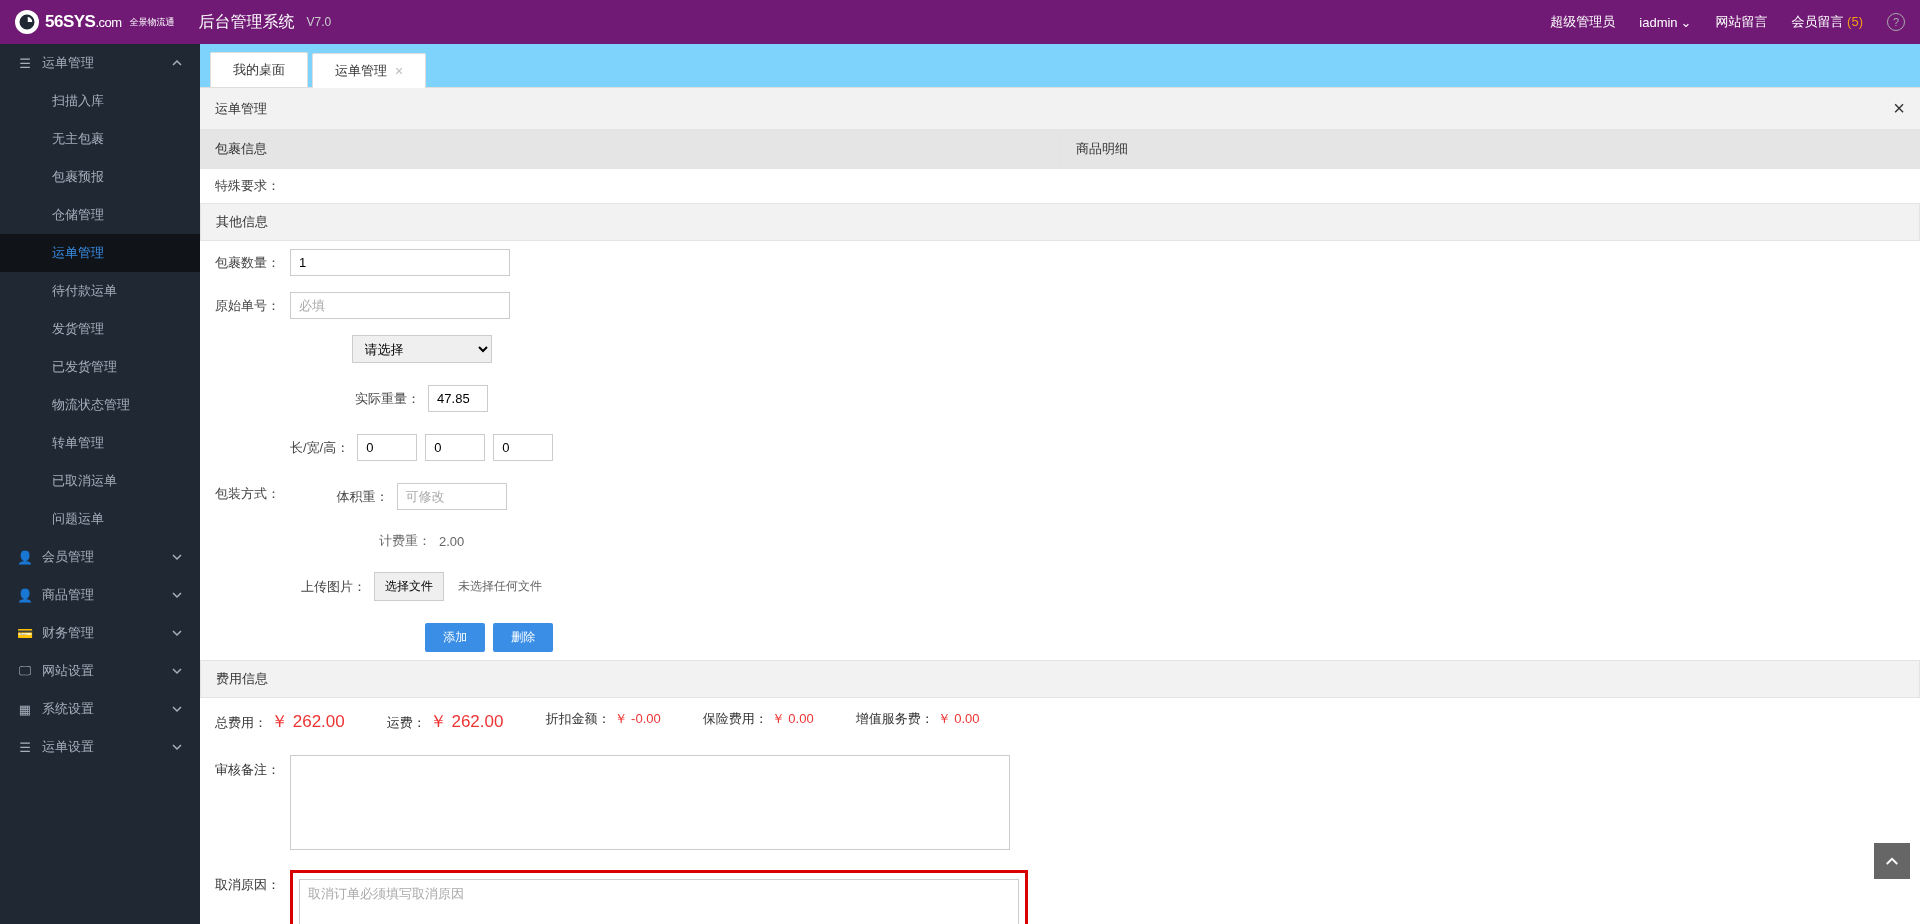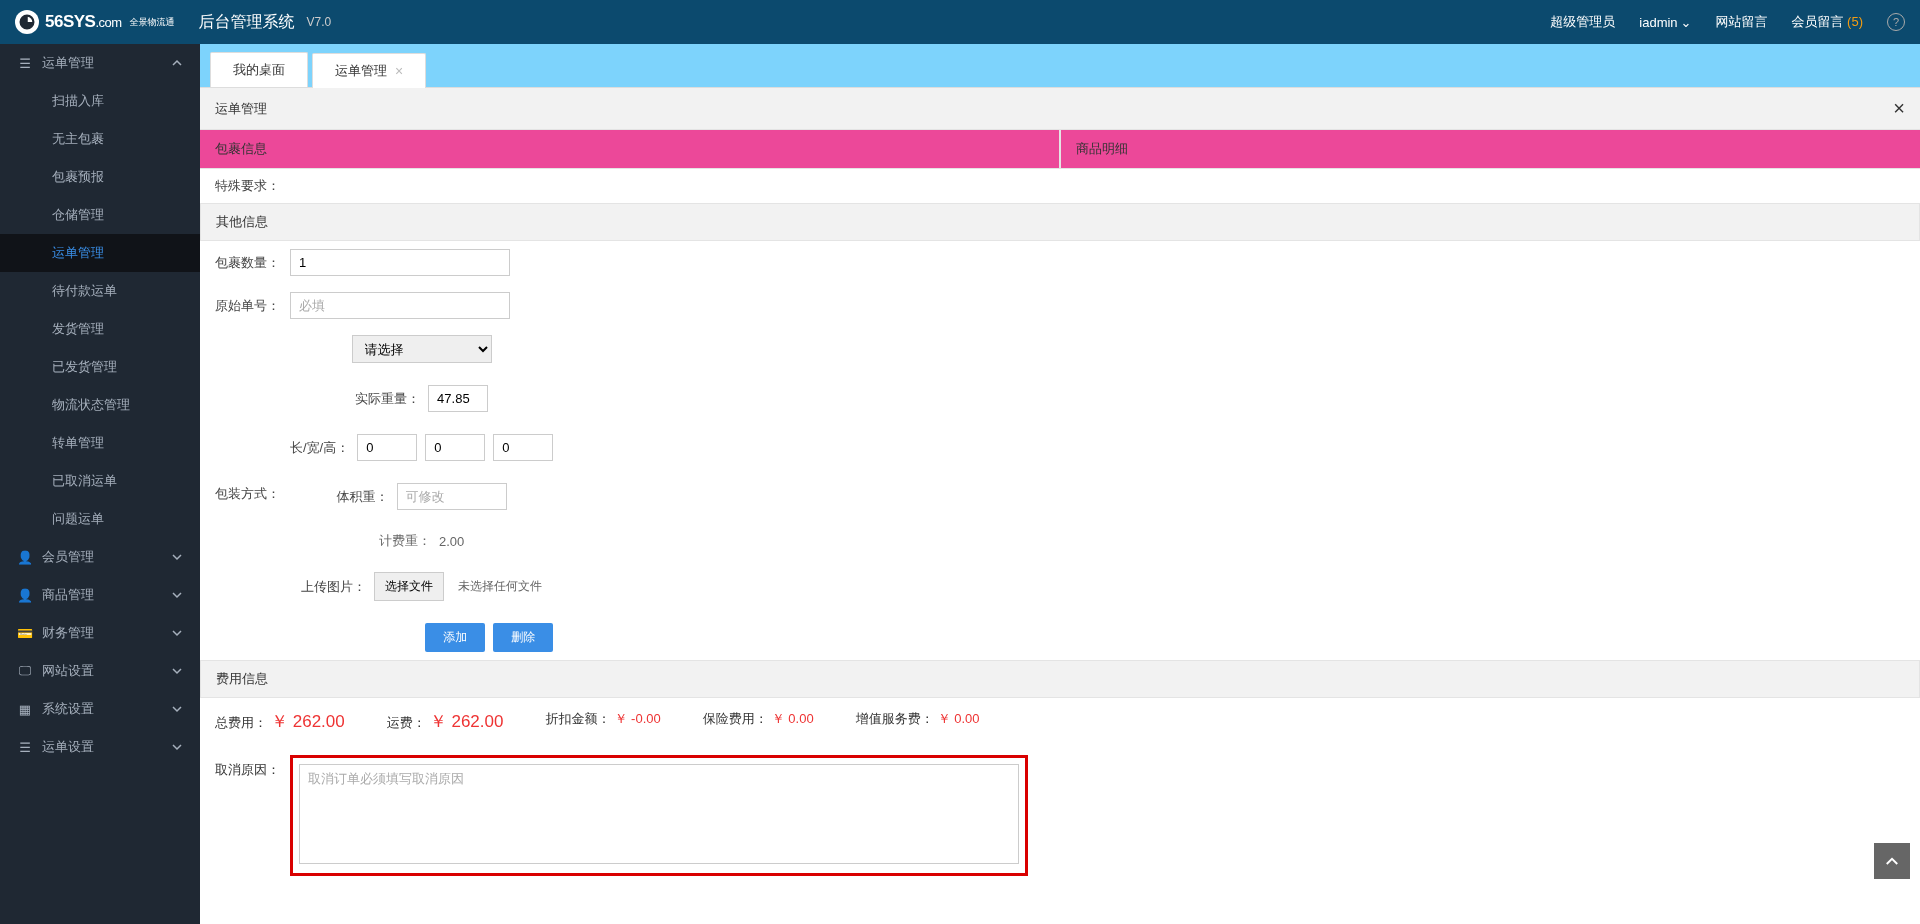--- a/index.html
+++ b/index.html
@@ -1,17 +1,17 @@
 <!DOCTYPE html>
 <html><head>
 <meta charset="utf-8">
 <style>
 * { margin: 0; padding: 0; box-sizing: border-box; }
 body { font-family: "Microsoft YaHei", Arial, sans-serif; font-size: 13px; color: #333; background: #fff; }
-.header { background: #0c4a6e; height: 44px; display: flex; align-items: center; padding: 0 15px; color: #fff; }
+.header { background: #701a75; height: 44px; display: flex; align-items: center; padding: 0 15px; color: #fff; }
 .logo-area { display: flex; align-items: center; gap: 6px; }
 .logo-icon { width: 24px; height: 24px; border-radius: 50%; background: #fff; display: flex; align-items: center; justify-content: center; }
 .logo-icon svg { width: 18px; height: 18px; }
 .logo-text { font-size: 17px; font-weight: bold; letter-spacing: -0.5px; }
 .logo-sub { font-size: 9px; line-height: 9px; }
 .logo-textblock { display: flex; flex-direction: column; margin-left: 2px; }
 .system-title { font-size: 16px; margin-left: 18px; }
 .version { font-size: 12px; margin-left: 6px; color: #ccc; }
 .header-right { margin-left: auto; display: flex; align-items: center; gap: 24px; font-size: 13px; }
 .header-right span { cursor: pointer; }
@@ -32,21 +32,21 @@
 .main { flex: 1; display: flex; flex-direction: column; overflow: hidden; background: #fff; }
 .tabs { display: flex; border-bottom: 1px solid #ddd; background: #7dd3fc; padding: 8px 10px 0 10px; gap: 4px; }
 .tab { padding: 8px 22px; border: 1px solid #ddd; border-bottom: none; background: #fff; font-size: 13px; cursor: pointer; border-radius: 2px 2px 0 0; display: flex; align-items: center; gap: 8px; }
 .tab.active { background: #fff; position: relative; top: 1px; }
 .tab .close { color: #bbb; font-size: 14px; }
 
 .content { flex: 1; overflow-y: auto; position: relative; }
 .panel-title { padding: 9px 15px; font-size: 13px; background: #f2f2f2; border-bottom: 1px solid #e4e4e4; display: flex; justify-content: space-between; align-items: center; }
 .panel-title .close-x { font-size: 20px; cursor: pointer; color: #333; font-weight: 300; }
 .sub-tab { padding: 10px 24px; cursor: pointer; font-size: 13px; }
-.sub-tab.wide { flex: 1; background: #ec4899; border: 1px solid #e4e4e4; border-top: none; padding: 10px 15px; font-family: Liberation Serif, serif; }
+.sub-tab.wide { flex: 1; background: #e5e5e5; border: 1px solid #e4e4e4; border-top: none; padding: 10px 15px; font-family: Liberation Serif, serif; }
 .sub-tab.wide.first { border-left: none; }
 .section-header { background: #f2f2f2; border: 1px solid #e4e4e4; padding: 9px 15px; font-size: 13px; }
 .label-row { display: flex; align-items: center; padding: 8px 15px; font-size: 13px; color: #444; }
 .label-row .lbl { width: 75px; text-align: left; white-space: nowrap; }
 .label-row .fields { display: flex; align-items: center; gap: 22px; flex-wrap: wrap; flex-direction: column; }
 .field-group { display: flex; align-items: center; gap: 8px; }
 .flbl { font-size: 13px; white-space: nowrap; }
 
 input[type="text"], select, textarea { border: 1px solid #ccc; padding: 5px 8px; font-size: 13px; font-family: inherit; }
 input.sm { width: 60px; }
@@ -280,20 +280,24 @@
         <span class="fee-item">
             <span>保险费用：</span>
             <span class="amt">￥ 0.00</span>
           </span>
         <span class="fee-item">
             <span>增值服务费：</span>
             <span class="amt">￥ 0.00</span>
           </span>
       </div>
 
+      <div class="textarea-row">
+        <span class="lbl">审核备注：</span>
+        <textarea class="remarks" style=""></textarea>
+      </div>
 
       <div class="textarea-row">
         <span class="lbl">取消原因：</span>
         <span class="highlight-box">
           <textarea class="cancel-reason" placeholder="取消订单必须填写取消原因" style=""></textarea>
         </span>
       </div>
 
       <div style="height:110px"></div>
 

